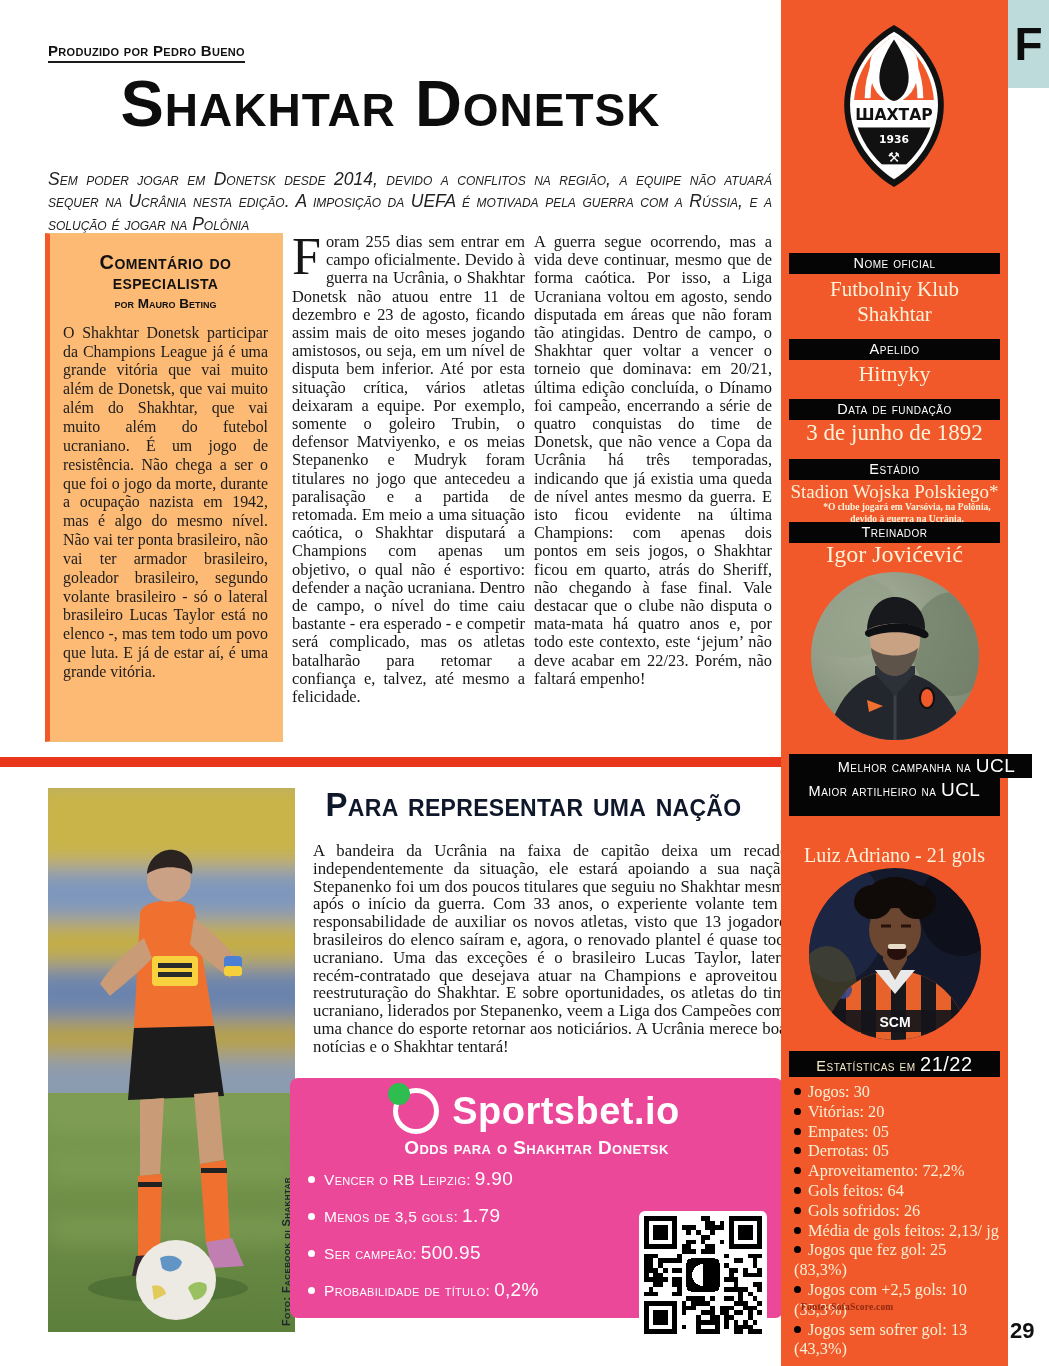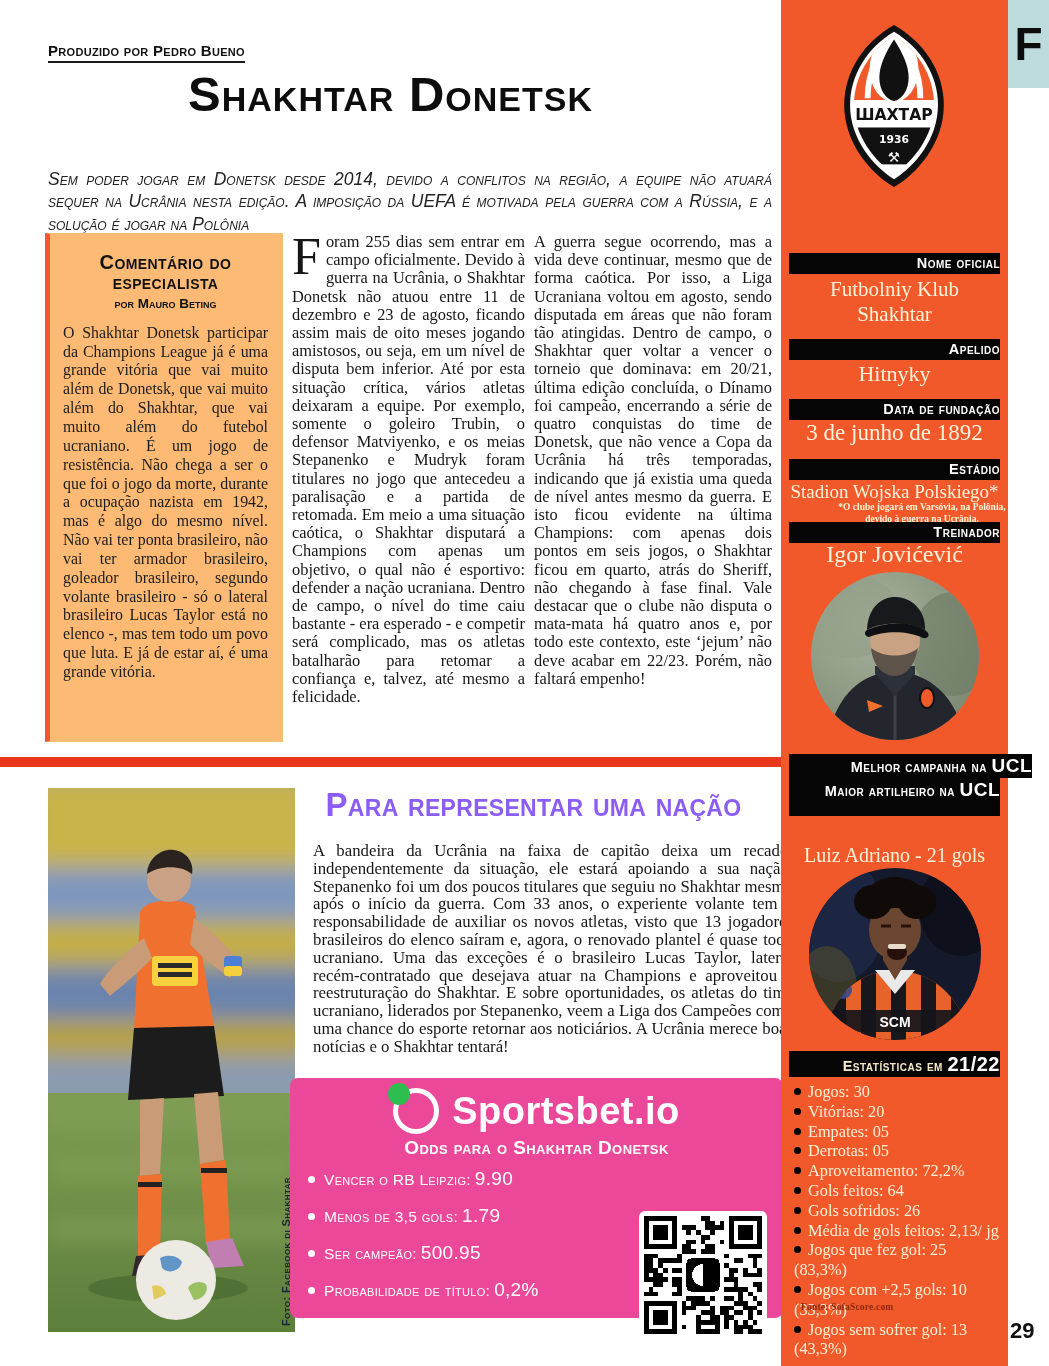--- a/index.html
+++ b/index.html
@@ -2,21 +2,21 @@
 <html lang="pt-BR"><head>
 <meta charset="utf-8">
 <style>
   html,body{margin:0;padding:0;background:#e8e8e8;}
   .page{position:relative;width:1049px;height:1366px;background:#ffffff;overflow:hidden;
         font-family:"Liberation Sans",sans-serif;color:#111;}
   
   .byline{position:absolute;left:48px;top:42px;font-size:15px;font-weight:bold;
           font-variant:small-caps;letter-spacing:.3px;border-bottom:2px solid #1a1a1a;padding-bottom:2px;}
   .main-title{position:absolute;left:0;top:66px;width:781px;text-align:center;
-          font-size:49px;font-weight:bold;font-variant:small-caps;letter-spacing:1px;color:#0d0d0d;}
+          font-size:65px;font-weight:bold;font-variant:small-caps;letter-spacing:1px;color:#0d0d0d;}
   .subtitle{position:absolute;left:48px;top:168px;width:724px;font-style:italic;
           font-variant:small-caps;font-size:17.5px;line-height:1.28;text-align:justify;color:#222;}
   .top-row{position:absolute;left:45px;top:233px;width:727px;height:509px;display:flex;gap:9px;}
   .expert-box{width:238px;height:509px;box-sizing:border-box;background:#fdba74;
           border-left:5px solid #F1592B;border-top:1px solid #eec07a;border-right:1px solid #eec07a;
           border-bottom:1px solid #eec07a;padding:18px 14px 10px 13px;overflow:hidden;}
   .expert-title{font-size:20px;font-weight:bold;font-variant:small-caps;text-align:center;
           line-height:1.02;letter-spacing:.4px;}
   .expert-byline{font-size:13.5px;font-weight:bold;font-variant:small-caps;text-align:center;margin-top:3px;}
   .expert-body{margin-top:13px;font-family:"Liberation Serif",serif;font-size:15.9px;
@@ -26,21 +26,21 @@
   .col1{width:233px;}
   .col2{width:238px;}
   .dropcap{float:left;font-family:"Liberation Serif",serif;font-size:52px;line-height:.82;
           padding:3px 5px 0 0;font-weight:normal;}
   .divider{position:absolute;left:0;top:757px;width:781px;height:10px;background:#E8371A;}
   
   .photo{position:absolute;left:48px;top:788px;width:247px;height:544px;overflow:hidden;}
   .photo-credit{position:absolute;right:3px;bottom:6px;writing-mode:vertical-rl;transform:rotate(180deg);
           font-size:11px;font-weight:600;font-variant:small-caps;color:#1e242b;letter-spacing:.4px;}
   .nation-title{position:absolute;left:295px;top:786px;width:477px;text-align:center;
-          font-size:33px;font-weight:bold;font-variant:small-caps;letter-spacing:.3px;color:#8b5cf6;}
+          font-size:33px;font-weight:bold;font-variant:small-caps;letter-spacing:.3px;color:#0f172a;}
   .nation-body{position:absolute;left:306px;top:842px;width:480px;height:226px;overflow:hidden;
           font-family:"Liberation Serif",serif;font-size:16.8px;line-height:1.06;text-align:justify;
           hyphens:auto;color:#161616;margin-left:7px;}
   
   .ad{position:absolute;left:290px;top:1078px;width:493px;height:240px;box-sizing:border-box;
           background:#ec4899;border-radius:8px;padding:10px 16px 12px 16px;display:flex;
           flex-direction:column;color:#fff;}
   .ad-logo-row{display:flex;align-items:center;justify-content:center;gap:13px;height:52px;}
   .sb-ring{width:36px;height:36px;border:5px solid #fff;border-radius:50%;position:relative;}
   .sb-dot{position:absolute;left:-10px;top:-10px;width:22px;height:22px;background:#2EBE50;border-radius:50%;}
@@ -52,28 +52,28 @@
   .ad-item{font-size:15.5px;font-variant:small-caps;letter-spacing:.3px;white-space:nowrap;}
   .ad-item::before{content:"";display:inline-block;width:7px;height:7px;border-radius:50%;
           background:#fff;margin:0 9px 2px 2px;}
   .ad-value{font-variant:normal;font-size:19px;margin-left:4px;}
   .ad-cta{font-size:25px;font-weight:bold;text-transform:uppercase;letter-spacing:.3px;margin-top:8px;}
   .qr-wrap{width:128px;height:128px;background:#fff;border-radius:6px;padding:5px;box-sizing:border-box;
           margin-left:10px;align-self:center;}
   
   .sidebar{position:absolute;left:781px;top:0;width:227px;height:1366px;background:#F1592B;}
   .crest{position:absolute;left:54px;top:22px;width:118px;height:168px;}
-  .s-bar{position:absolute;left:8px;width:211px;background:#050505;color:#fff;text-align:right;
-          font-size:14.5px;font-weight:bold;font-variant:small-caps;letter-spacing:.5px;
+  .s-bar{position:absolute;left:8px;width:211px;background:#050505;color:#fff;text-align:center;
+          font-size:14.5px;font-weight:normal;font-variant:small-caps;letter-spacing:.5px;
           height:21px;line-height:21px;}
   .s-bar .big{font-size:19px;font-variant:normal;}
   .s-val{position:absolute;left:0;width:227px;text-align:center;color:#FCF2D9;
           font-family:"Liberation Serif",serif;}
   .s-foot{position:absolute;left:0;width:252px;text-align:center;color:#FCF2D9;font-weight:bold;
-          font-family:"Liberation Serif",serif;font-size:9.5px;line-height:1.25;margin-left:15px;}
+          font-family:"Liberation Serif",serif;font-size:9.5px;line-height:1.25;}
   .circle-photo{position:absolute;border-radius:50%;overflow:hidden;}
   .stats-list{position:absolute;left:13px;top:1082px;width:208px;margin:0;padding:0;list-style:none;
           color:#FBEFD4;font-family:"Liberation Serif",serif;font-size:16.3px;line-height:19.8px;}
   .stats-list li::before{content:"";display:inline-block;width:7px;height:7px;border-radius:50%;
           background:#000;margin-right:7px;vertical-align:2px;}
   .stats-source{position:absolute;left:20px;top:1302px;font-size:9.5px;font-weight:bold;
           color:#8C2A12;letter-spacing:.2px;font-family:"Liberation Serif",serif;}
   
   .f-badge{position:absolute;left:1008px;top:0;width:41px;height:88px;background:#BCDBDA;
           display:flex;align-items:center;justify-content:center;}

